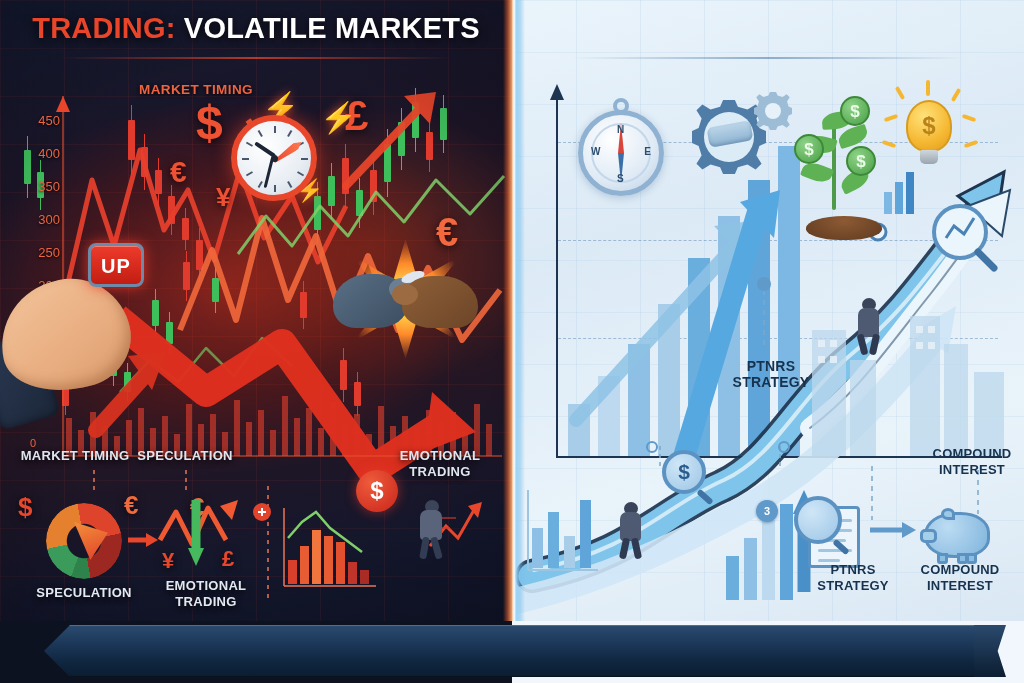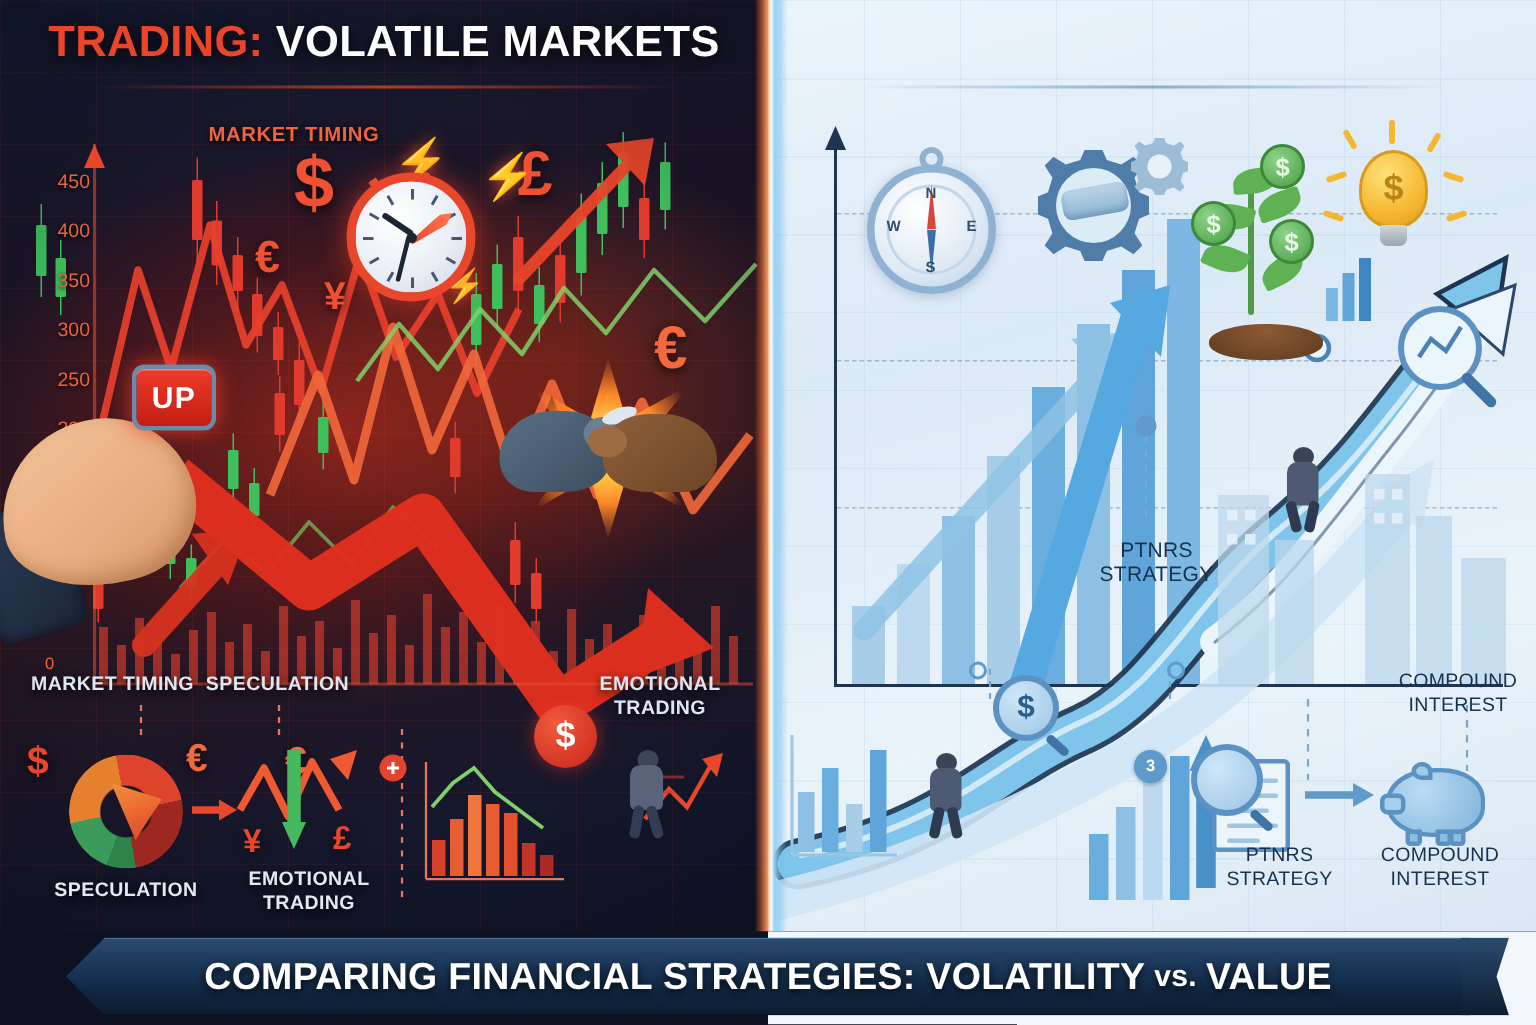--- a/index.html
+++ b/index.html
@@ -238,21 +238,21 @@
   .bulb{
     position:absolute; left:394px; top:100px; width:46px; height:52px;
     background:radial-gradient(circle at 38% 30%, #ffe27a, #f5b731 62%, #e09d1c 100%);
     border-radius:50% 50% 44% 44%; border:2px solid #d79b1d;
   }
   .bulb .dsym{ position:absolute; left:0; top:10px; width:100%; text-align:center; font-size:24px; font-weight:bold; color:#b9821a; }
   .bulb .base{ position:absolute; left:50%; margin-left:-9px; bottom:-14px; width:18px; height:14px; background:linear-gradient(#cfd6dd,#9aa5b0); border-radius:2px 2px 5px 5px; }
   .ray{ position:absolute; background:#f5b731; border-radius:2px; transform-origin:50% 50%; }
 
   .rlbl{
-    position:absolute; text-align:center; font-size:13px; font-weight:normal; color:#16324e;
+    position:absolute; text-align:center; font-size:13px; font-weight:bold; color:#16324e;
     line-height:16px; letter-spacing:.2px;
   }
   .rlbl.r1{ left:22px; top:446px; width:112px; }
   .rlbl.r2{ left:352px; top:446px; width:102px; }
   .rlbl.r3{ left:410px; top:446px; width:100px; }
   .rlbl.strat{ left:200px; top:358px; width:118px; font-size:14px; }
   .rlbl.b1{ left:290px; top:562px; width:102px; }
   .rlbl.b2{ left:394px; top:562px; width:108px; }
 
   .magglass{
@@ -811,19 +811,14 @@
     <div class="rlbl b1">PTNRS STRATEGY</div>
     <div class="rlbl b2">COMPOUND INTEREST</div>
   </div>
 
   <div class="divider"></div>
 
   <div class="banner-bg"></div>
   <div class="banner-bg rightside"></div>
   <div class="ribbon"></div>
   <div class="ribbon-tail"></div>
-  <div class="banner-text">
-    <span>COMPARING FINANCIAL STRATEGIES: VOLATILITY</span>
-    <span class="vs" style="margin:0 6px;">vs.</span>
-    <span>VALUE</span>
-  </div>
 
 </div>
 
 </body></html>

